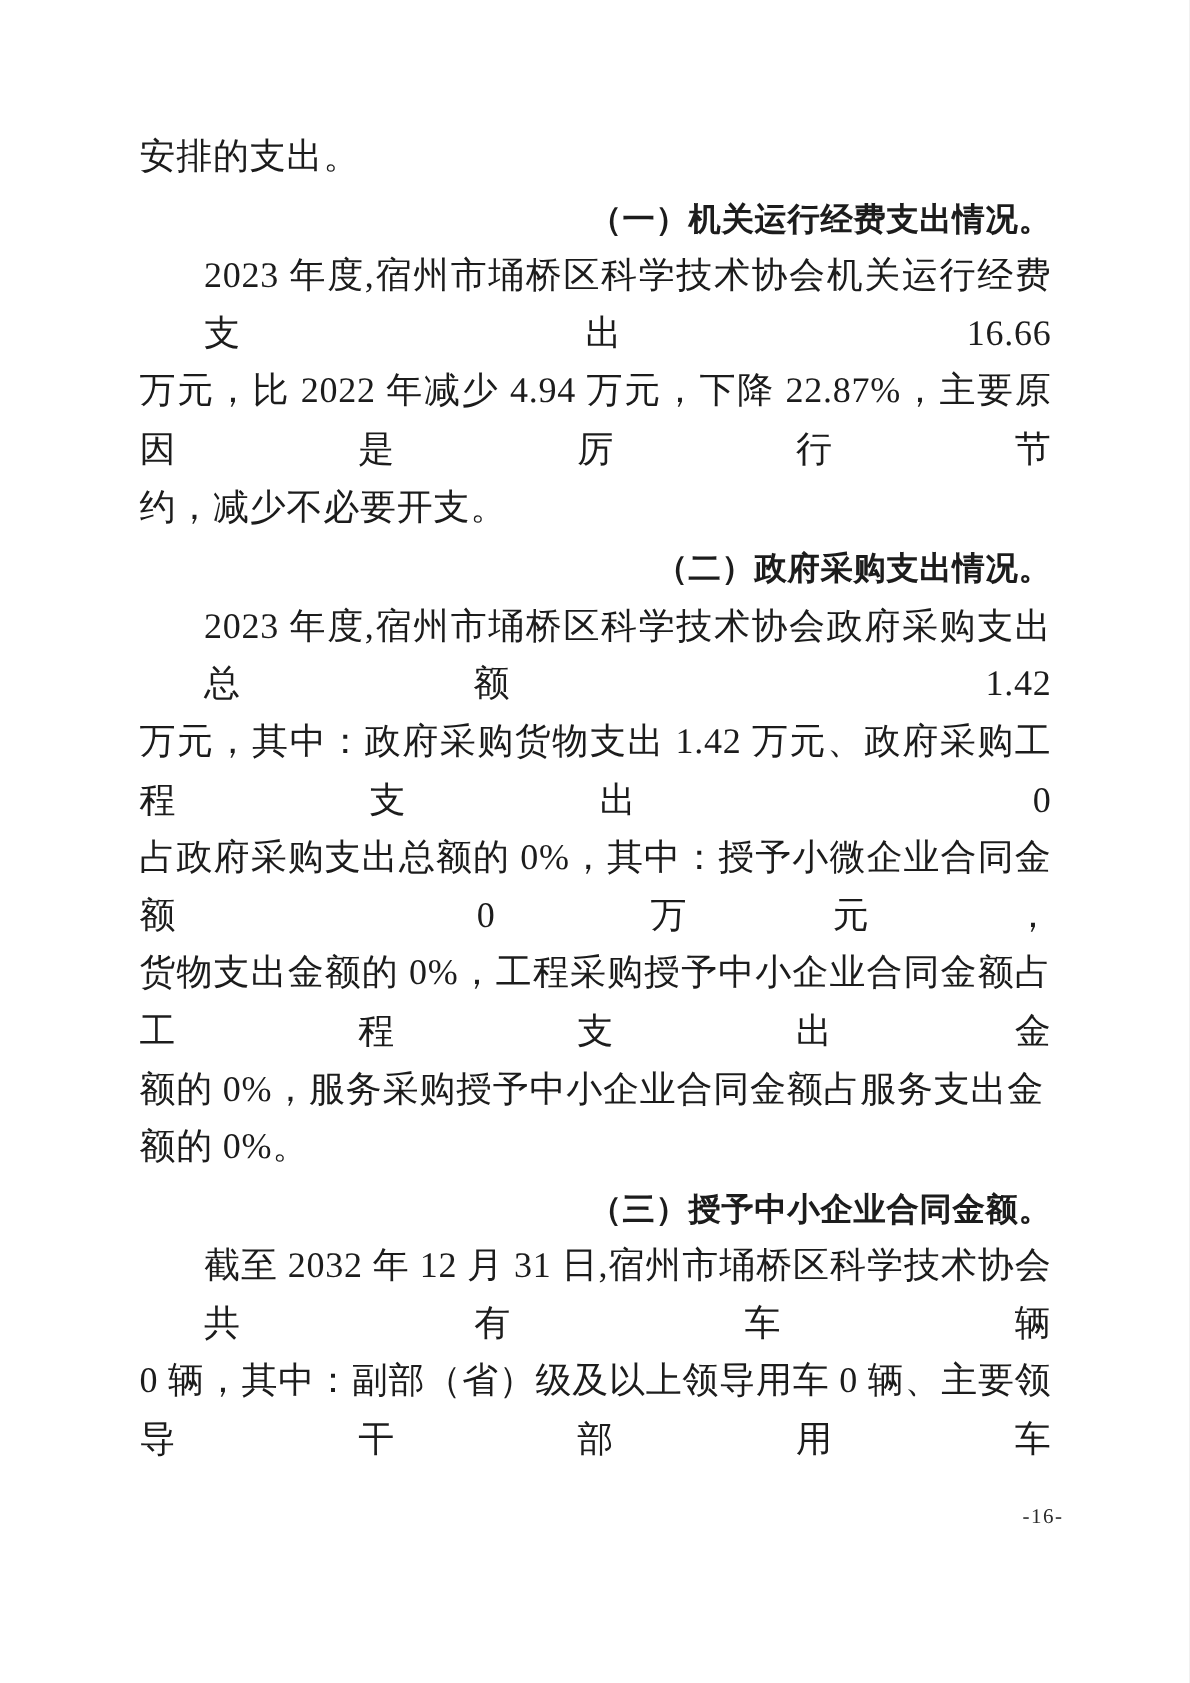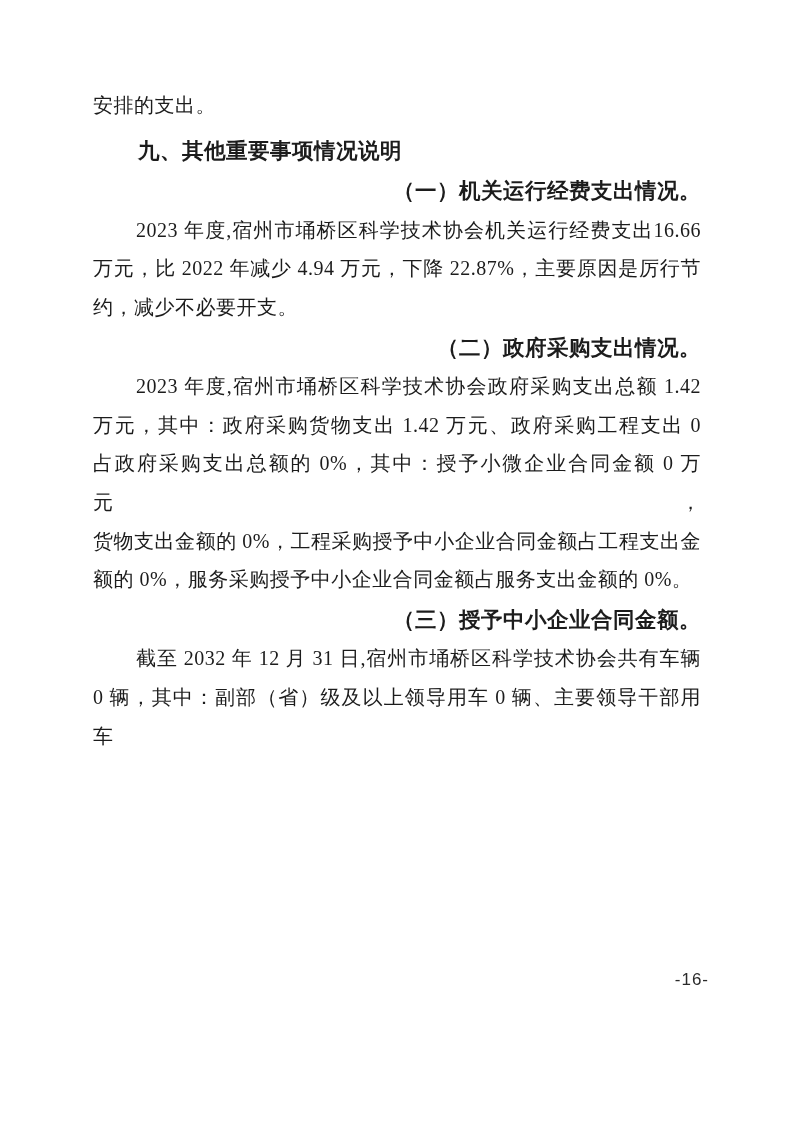--- a/index.html
+++ b/index.html
@@ -17,21 +17,21 @@
     overflow: hidden;
     font-family: "Liberation Serif", "DejaVu Serif", serif;
   }
   .text-block {
     position: absolute;
     left: 93px;
     top: 86px;
     width: 608px;
   }
   .line {
-    font-size: 20px;
+    font-size: 24px;
     line-height: 38.6px;
     white-space: normal;
     letter-spacing: 0.5px;
   }
   
   .body-just {
     text-align: justify;
     text-align-last: justify;
     text-justify: inter-character;
   }
@@ -59,35 +59,34 @@
   .heading-kai {
     padding-left: 45px;
     font-weight: bold;
     font-size: 21.5px;
     margin-top: 2px;
     text-align: right;
   }
   .page-number {
     position: absolute;
     right: 84px;
-    top: 970px;
-    font-size: 17px;
+    top: 1004px;
+    font-size: 14px;
     letter-spacing: 1px;
     color: #2a2a2a;
-    font-family: Liberation Sans, sans-serif;
+    font-family: Liberation Serif, serif;
   }
 </style>
 </head>
 <body>
 
 <div class="page">
   <div class="text-block">
 
   <div class="line body-end">安排的支出。</div>
-      <div class="line heading-hei">九、其他重要事项情况说明</div>
       <div class="line heading-kai">（一）机关运行经费支出情况。</div>
       <div class="line body-indent">2023 年度,宿州市埇桥区科学技术协会机关运行经费支出16.66</div>
       <div class="line body-just">万元，比 2022 年减少 4.94 万元，下降 22.87%，主要原因是厉行节</div>
       <div class="line body-end">约，减少不必要开支。</div>
       <div class="line heading-kai">（二）政府采购支出情况。</div>
       <div class="line body-indent">2023 年度,宿州市埇桥区科学技术协会政府采购支出总额 1.42</div>
       <div class="line body-just">万元，其中：政府采购货物支出 1.42 万元、政府采购工程支出 0</div>
       <div class="line body-just">占政府采购支出总额的 0%，其中：授予小微企业合同金额 0 万元，</div>
       <div class="line body-just">货物支出金额的 0%，工程采购授予中小企业合同金额占工程支出金</div>
       <div class="line body-end">额的 0%，服务采购授予中小企业合同金额占服务支出金额的 0%。</div>

